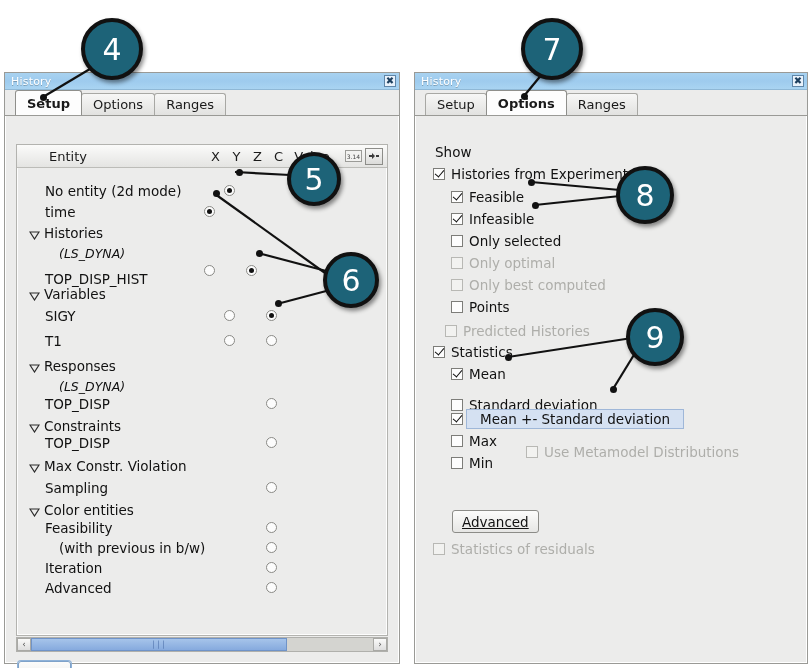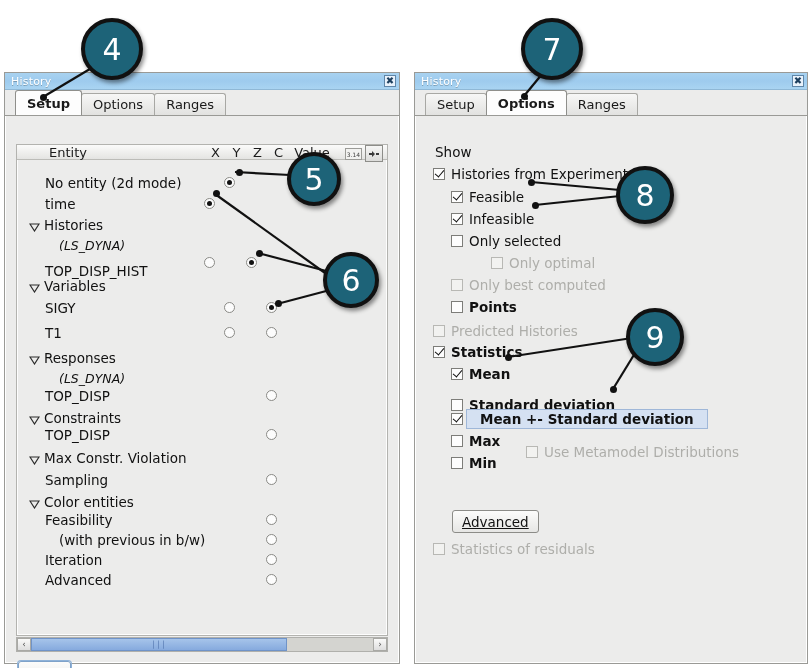--- a/index.html
+++ b/index.html
@@ -73,24 +73,24 @@
   .panelbody { position: relative; }
 
   
   .tablebox {
     position: absolute;
     border: 1px solid #b3b3af;
     background: #ececeb;
     box-shadow: 0 0 0 1px #fdfdfd inset;
   }
   .thead {
-    display: flex; height: 15px;
+    display: flex; height: 23px;
     background: linear-gradient(to bottom,#fbfbfa 0%, #e4e4e2 100%);
     border-bottom: 1px solid #bcbcb8;
-    align-items: flex-start;
+    align-items: center;
     font-size: 13px; color: #1a1a1a;
   }
   .th { text-align: center; }
   .th.entity { text-align: left; padding-left: 32px; flex: none; }
   .hdr-icons { display: flex; align-items: center; gap: 3px; margin-left: auto; padding-right: 4px; }
   .icon-314 {
     width: 17px; height: 12px; border: 1px solid #9b9b97; background: #f2f2f0;
     font-size: 6px; color: #444; text-align: center; line-height: 11px;
     font-family: "DejaVu Sans", sans-serif;
   }
@@ -156,21 +156,21 @@
   }
   .cb.on::after {
     content: "";
     position: absolute; left: 3px; top: -1px;
     width: 4px; height: 8px;
     border: solid #111; border-width: 0 1.6px 1.6px 0;
     transform: rotate(40deg);
   }
   .cb.dim { border-color: #b8b8b4; background: #f2f2f0; }
   .lbl { color: #111; }
-  .lbl.bold { font-weight: bold; }
+  .lbl.bold { font-weight: normal; }
   .lbl.dim { color: #aeaeaa; }
   .lbl.hl {
     background: #d5e1f2; border: 1px solid #9fb7d8;
     padding: 1px 13px; margin: -1px -3px;
   }
   .plain { position: absolute; font-size: 13.5px; color: #111; }
 
   
   .badge {
     position: absolute;
@@ -329,33 +329,33 @@
             <span class="lbl">Feasible</span>
           </div>
           <div class="crow" style="top: 95px; left: 36px;">
             <span class="cb on"></span>
             <span class="lbl">Infeasible</span>
           </div>
           <div class="crow" style="top: 117px; left: 36px;">
             <span class="cb"></span>
             <span class="lbl">Only selected</span>
           </div>
-          <div class="crow" style="top: 139px; left: 36px; margin-left: 40px;">
+          <div class="crow" style="top: 139px; left: 36px;">
             <span class="cb dim"></span>
             <span class="lbl dim">Only optimal</span>
           </div>
           <div class="crow" style="top: 161px; left: 36px;">
             <span class="cb dim"></span>
             <span class="lbl dim">Only best computed</span>
           </div>
           <div class="crow" style="top: 183px; left: 36px;">
             <span class="cb"></span>
             <span class="lbl bold">Points</span>
           </div>
-          <div class="crow" style="top: 207px; left: 18px;">
+          <div class="crow" style="top: 207px; left: 30px;">
             <span class="cb dim"></span>
             <span class="lbl dim">Predicted Histories</span>
           </div>
           <div class="crow" style="top: 228px; left: 18px;">
             <span class="cb on"></span>
             <span class="lbl bold">Statistics</span>
           </div>
           <div class="crow" style="top: 250px; left: 36px;">
             <span class="cb on"></span>
             <span class="lbl bold">Mean</span>

